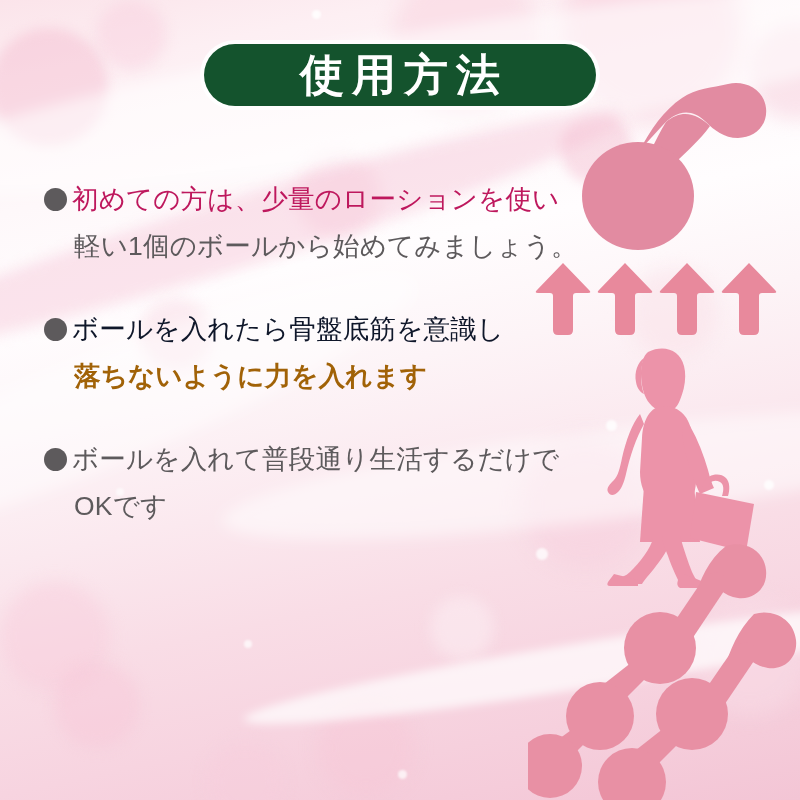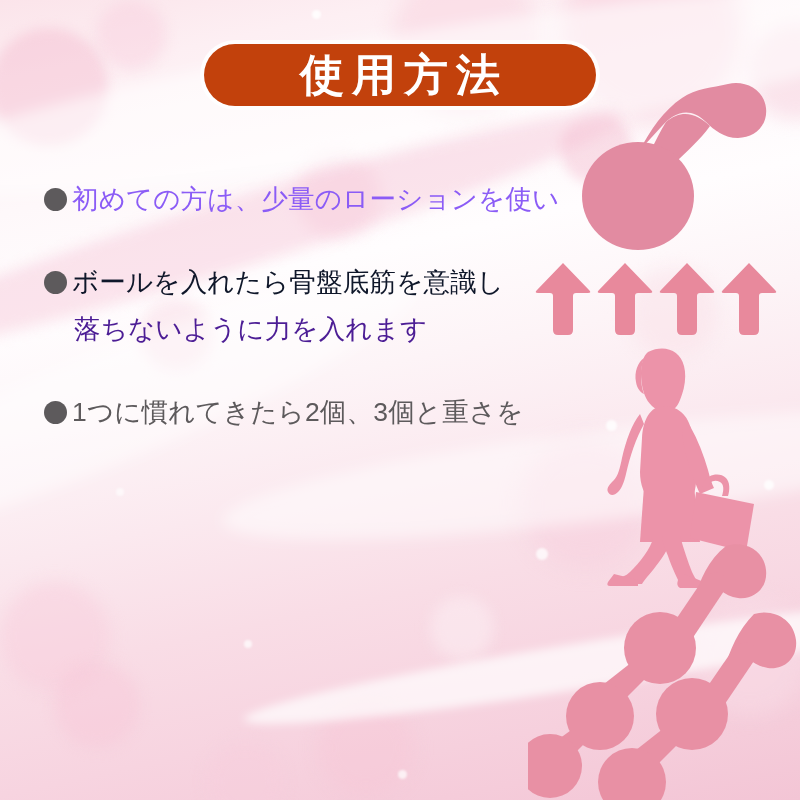--- a/index.html
+++ b/index.html
@@ -262,35 +262,39 @@
 
         <circle cx="164" cy="176" r="36"></circle>
 
         <path d="M150 206 L128 228 L108 212 L136 190 Z"></path>
 
         <circle cx="104" cy="244" r="34"></circle>
       </g>
     </g>
   </svg>
 
-  <div class="title-pill" style="background: #c2410c;">
+  <div class="title-pill" style="background: #14532d;">
     <span class="title-text" style="color: rgb(255, 255, 255);">使用方法</span>
   </div>
 
   <div class="bullets">
 
     <div class="bullet">
-      <span class="bullet-line" style="color: #8b5cf6;"><span class="bullet-dot" style="background: rgb(93, 90, 92);"></span><span>初めての方は、少量のローションを使い</span></span>
+      <span class="bullet-line" style="color: #be185d;"><span class="bullet-dot" style="background: rgb(93, 90, 92);"></span><span>初めての方は、少量のローションを使い</span></span>
+      <span class="bullet-line indent" style="color: rgb(93, 90, 92);">軽い1個のボールから始めてみましょう。</span>
     </div>
 
     <div class="bullet">
       <span class="bullet-line" style="color: #0f172a;"><span class="bullet-dot" style="background: rgb(93, 90, 92);"></span><span>ボールを入れたら骨盤底筋を意識し</span></span>
-      <span class="bullet-line indent" style="color: #4c1d95;">落ちないように力を入れます</span>
+      <span class="bullet-line indent" style="color: #a16207; font-weight: bold;">落ちないように力を入れます</span>
     </div>
 
-
     <div class="bullet">
-      <span class="bullet-line" style="color: rgb(93, 90, 92);"><span class="bullet-dot" style="background: rgb(93, 90, 92);"></span><span>1つに慣れてきたら2個、3個と重さを</span></span>
+      <span class="bullet-line" style="color: rgb(93, 90, 92);"><span class="bullet-dot" style="background: rgb(93, 90, 92);"></span><span>ボールを入れて普段通り生活するだけで</span></span>
+      <span class="bullet-line indent" style="color: rgb(93, 90, 92);">OKです</span>
     </div>
 
+    <div class="bullet">
+    </div>
+
   </div>
 
 </div>
 
 </body></html>

